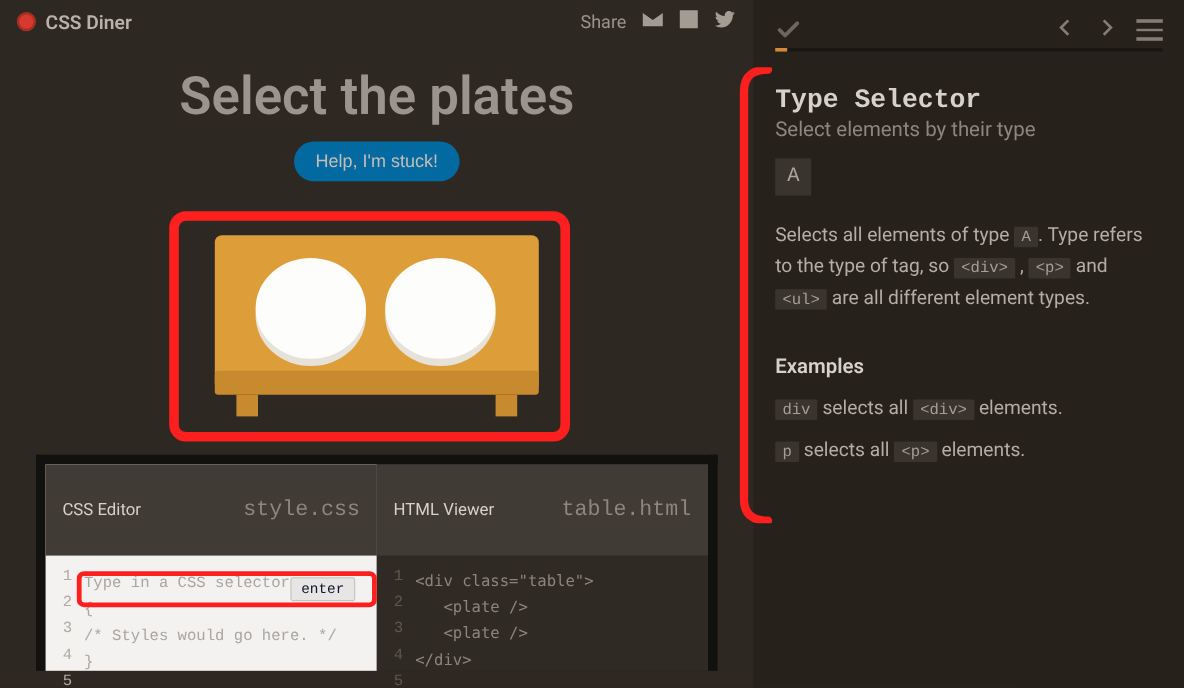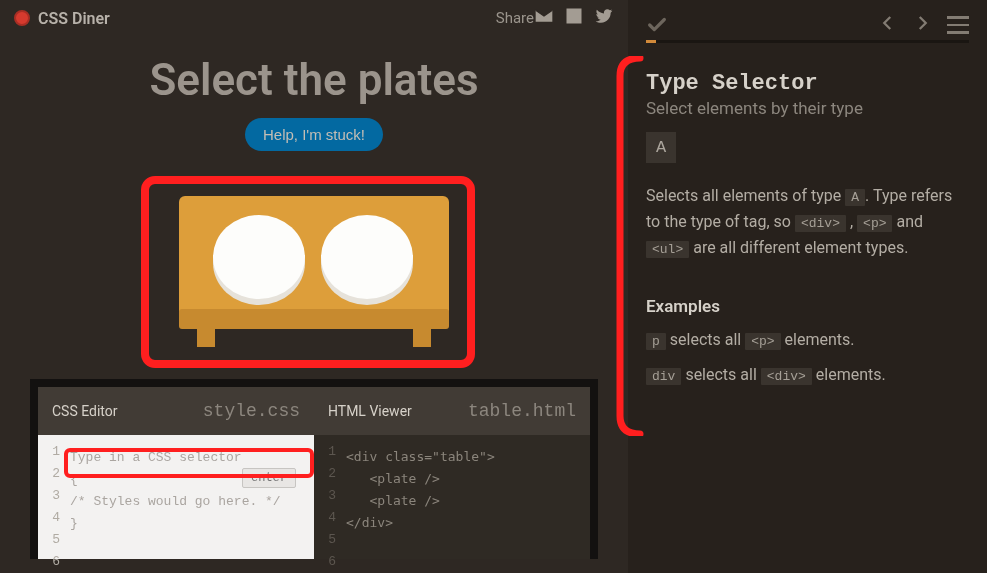--- a/index.html
+++ b/index.html
@@ -5,50 +5,50 @@
 * { box-sizing: border-box; margin: 0; padding: 0; }
 html, body { width: 987px; height: 573px; overflow: hidden; font-family: -apple-system, "Segoe UI", Roboto, sans-serif; }
 body { display: flex; background: #2b2420; }
 
 
 .left { flex: 0 0 628px; display: flex; flex-direction: column; background: #2e2823; }
 .header { display: flex; align-items: center; justify-content: space-between; padding: 6px 14px; }
 .brand { display: flex; align-items: center; gap: 8px; }
 .logo-dot { width: 16px; height: 16px; border-radius: 50%; background: #d63a2e; border: 2px solid #a82e24; }
 .brand-text { color: #b8b2aa; font-weight: 600; font-size: 16px; }
-.share-wrap { display: flex; align-items: center; gap: 0; }
+.share-wrap { display: flex; align-items: center; gap: 12px; }
 .share-label { color: #9a948c; font-size: 15px; }
 .share-icons { display: flex; gap: 10px; }
 .share-icons svg { width: 20px; height: 20px; fill: #a39c93; }
 
 .title { text-align: center; color: #9b948c; font-size: 44px; font-weight: 600; margin-top: 18px; }
 .stuck-wrap { text-align: center; margin-top: 12px; }
 .stuck-btn { display: inline-block; background: #0369a1; color: #c4beb5; border: none; border-radius: 18px; padding: 8px 18px; font-size: 15px; cursor: pointer; }
 
 .table-area { position: relative; display: flex; justify-content: center; margin-top: 20px; }
 .table-svg { width: 330px; height: 190px; }
 .red-annot { position: absolute; pointer-events: none; }
 
 .editors { display: flex; margin: 18px 30px 0; border: 8px solid #131110; border-bottom: none; height: 180px; }
 .editor { flex: 1; display: flex; flex-direction: column; min-width: 0; }
 .editor-left { background: #f3f2f1; }
 .editor-right { background: #2f2a24; }
-.editor-head { display: flex; justify-content: space-between; align-items: center; padding: 14px 14px; font-size: 14px; }
+.editor-head { display: flex; justify-content: space-between; align-items: center; padding: 28px 14px; font-size: 14px; }
 .editor-left .editor-head { background: #413b35; color: #d6d1c9; }
 .editor-right .editor-head { background: #413b35; color: #d6d1c9; }
 .editor-file { color: #8c867e; font-family: "Courier New", monospace; font-size: 18px; }
 .ed-body { display: flex; flex: 1; font-family: "Courier New", monospace; font-size: 13px; line-height: 22px; position: relative; }
 .gutter { width: 28px; text-align: right; padding: 6px 6px 0 0; color: #b0aba3; user-select: none; }
 .editor-right .gutter { color: #5c564f; }
 .lines { flex: 1; padding: 11px 8px 0 4px; position: relative; }
 .editor-right .lines { color: #8b857c; }
 .editor-left .lines { color: #aaa5a0; }
 .css-input { width: 180px; height: 22px; border: none; outline: none; font-family: inherit; font-size: inherit; background: transparent; color: #5a5550; }
 .css-input::placeholder { color: #aaa5a0; }
-.enter-btn { position: absolute; right: 10px; top: 22px; background: #e8e6e4; border: 1px solid #c7c5c2; color: #737373; font-family: "Courier New", monospace; font-size: 12px; padding: 2px 8px; border-radius: 2px; cursor: pointer; }
+.enter-btn { position: absolute; right: 10px; top: 7px; background: #e8e6e4; border: 1px solid #c7c5c2; color: #0f172a; font-family: "Courier New", monospace; font-size: 12px; padding: 2px 8px; border-radius: 2px; cursor: pointer; }
 pre { margin: 0; white-space: pre; }
 
 
 .red-input-annot { position: absolute; left: -6px; top: 2px; width: 250px; height: 30px; border: 4px solid #ff1f1f; border-radius: 6px; pointer-events: none; }
 
 
 .right { flex: 1; background: #27211c; color: #bfb9b1; padding: 14px 18px; position: relative; }
 .level-row { display: flex; align-items: center; justify-content: space-between; margin-bottom: 4px; }
 .level-title-wrap { display: flex; align-items: center; gap: 10px; }
 .level-title { color: #cdc8c0; font-size: 26px; font-weight: 600; }
@@ -200,22 +200,22 @@
   <h2 class="sel-title">Type Selector</h2>
   <div class="sel-sub">Select elements by their type</div>
   <span class="code-big">A</span>
 
   <p class="desc">
     <span>Selects all elements of type </span><code class="inline">A</code><span>. Type refers to the type of tag, so </span><code class="inline">&lt;div&gt;</code><span> , </span><code class="inline">&lt;p&gt;</code><span> and </span><code class="inline">&lt;ul&gt;</code><span> are all different element types.</span>
   </p>
 
   <h3 class="examples-h">Examples</h3>
   <div class="ex-line">
+    <code class="inline">div</code><span> selects all </span><code class="inline">&lt;div&gt;</code><span> elements.</span>
+  </div>
+  <div class="ex-line">
     <code class="inline">p</code><span> selects all </span><code class="inline">&lt;p&gt;</code><span> elements.</span>
-  </div>
-  <div class="ex-line">
-    <code class="inline">div</code><span> selects all </span><code class="inline">&lt;div&gt;</code><span> elements.</span>
   </div>
 
   <svg class="red-bracket" style="left:-12px; top:56px; width:28px; height:380px;" viewBox="0 0 28 380">
     <path d="M24 2 Q4 2 4 20 L4 360 Q4 378 24 378" fill="none" stroke="#ff1f1f" stroke-width="7" stroke-linecap="round"></path>
   </svg>
 </div>
 
 </body></html>

